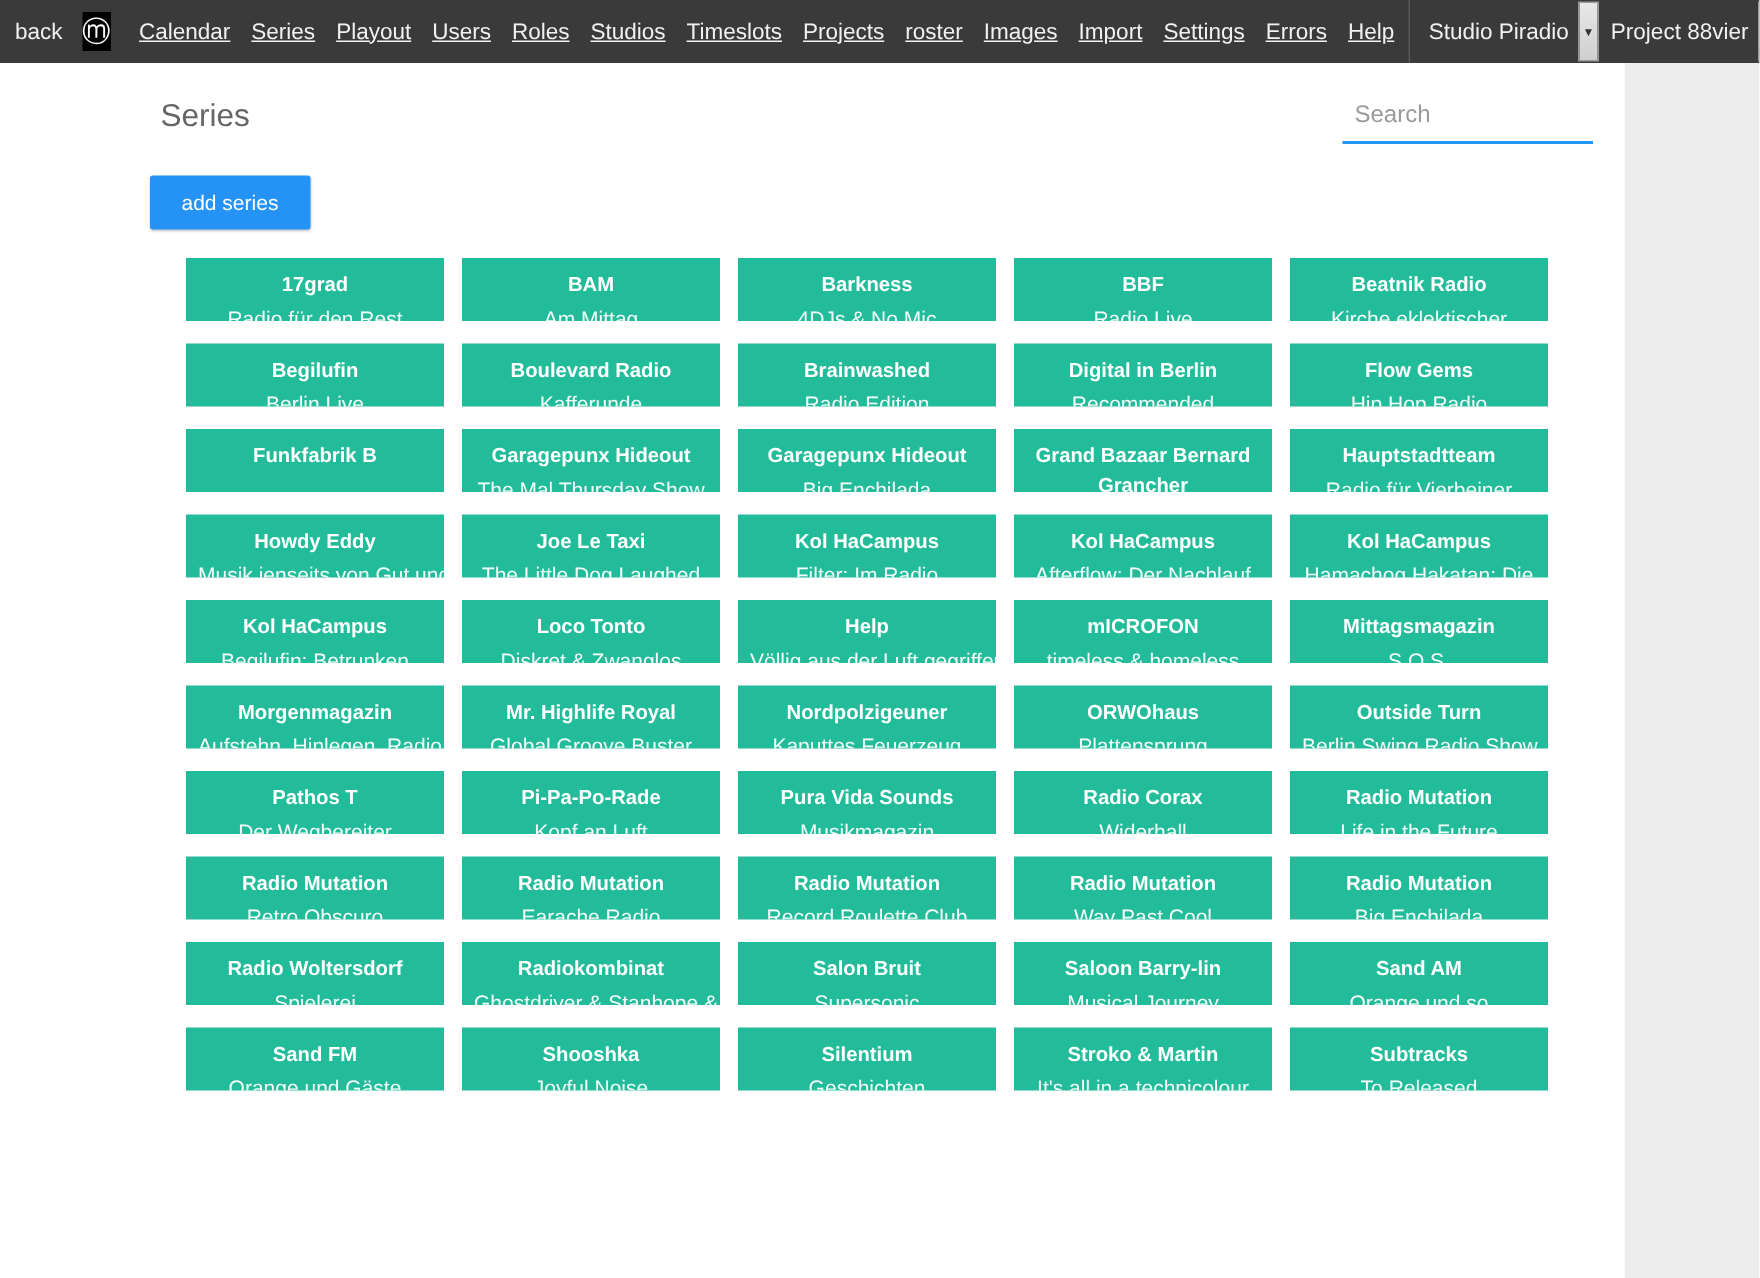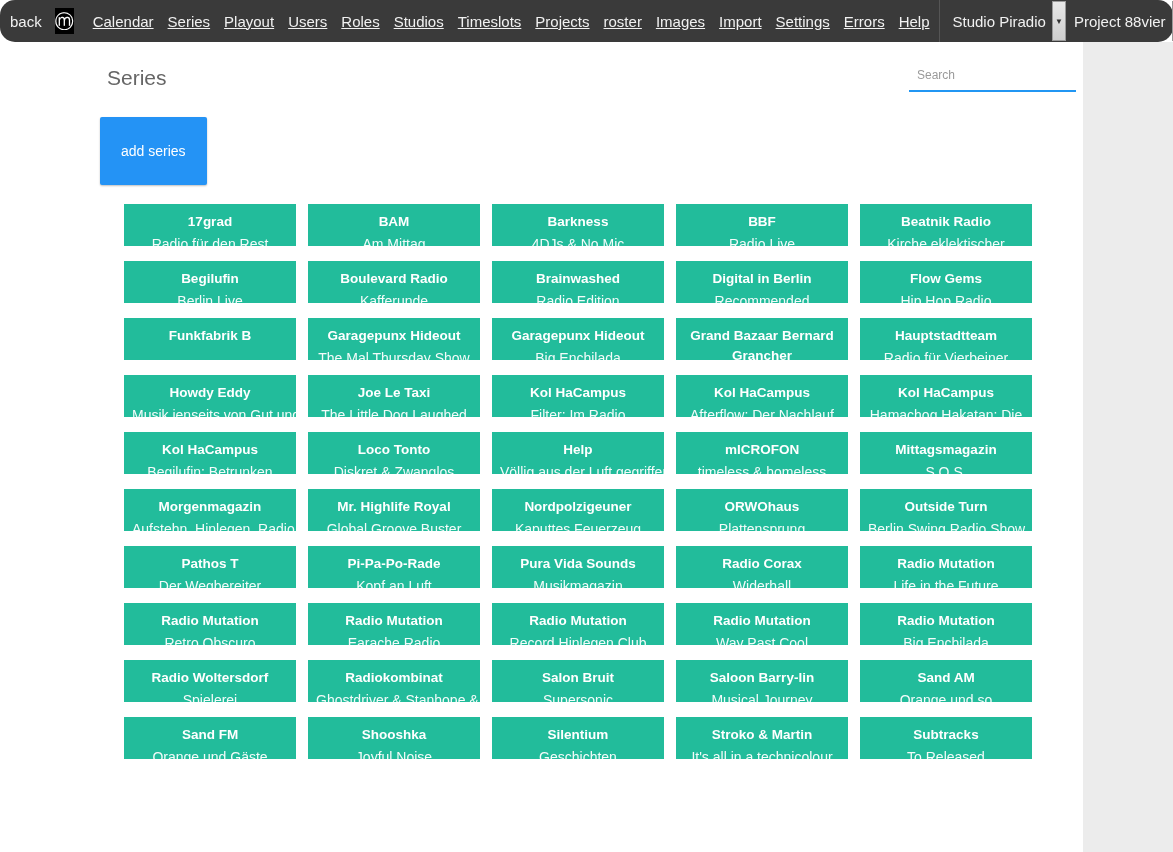--- a/index.html
+++ b/index.html
@@ -9,21 +9,21 @@
   *{box-sizing:border-box;}
   html,body{margin:0;padding:0;}
   body{
     width:1173px;height:852px;overflow:hidden;position:relative;
     background:#ffffff;font-family:"Liberation Sans","DejaVu Sans",sans-serif;
   }
   
   .navbar{
     position:absolute;top:0;left:0;width:1173px;height:42px;
     background:var(--navbar-bg);display:flex;align-items:center;
-    color:#f1f1f1;font-size:15px;white-space:nowrap;z-index:5;border-radius:15px;
+    color:#f1f1f1;font-size:15px;white-space:nowrap;z-index:5;
   }
   .nav-back{margin-left:10px;cursor:pointer;}
   .nav-logo{
     margin-left:13px;width:26px;height:26px;background:#000;color:#fff;
     display:flex;align-items:center;justify-content:center;font-size:19px;line-height:1;
     cursor:pointer;
   }
   .nav-items{display:flex;align-items:flex-end;margin-left:12px;text-decoration:underline;}
   .nav-item{padding:0 7px;cursor:pointer;}
   .nav-right{display:flex;align-items:center;margin-left:2px;height:100%;
@@ -40,27 +40,27 @@
     background:var(--page-gutter);
   }
   
   .content{position:absolute;top:42px;left:0;width:1083px;height:810px;background:#fff;}
   .page-title{
     margin:24px 0 0 107px;font-size:21px;font-weight:400;color:#666;
   }
   .search-wrap{position:absolute;top:20px;left:895px;width:167px;}
   .search-input{
     width:167px;border:none;border-bottom:2px solid var(--search-underline);
-    font-size:12px;color:#444;padding:6px 8px 8px 8px;outline:none;
-    font-family:"Liberation Sans","DejaVu Sans",sans-serif;background:transparent;margin-left:14px;
+    font-size:16px;color:#444;padding:6px 8px 8px 8px;outline:none;
+    font-family:"Liberation Sans","DejaVu Sans",sans-serif;background:transparent;
   }
   .search-input::placeholder{color:#9a9a9a;}
   .add-btn{
     display:inline-block;margin:27px 0 0 100px;border:none;border-radius:2px;
-    background:var(--button-blue);color:#fff;font-size:14px;padding:26px 21px;
+    background:var(--button-blue);color:#fff;font-size:14px;padding:10px 21px;
     cursor:pointer;box-shadow:0 1px 2px rgba(0,0,0,.25);
     font-family:"Liberation Sans","DejaVu Sans",sans-serif;
   }
   
   .grid{
     margin:19px 0 0 124px;display:grid;
     grid-template-columns:repeat(5,172px);gap:15px 12px;
   }
   .card{
     height:42px;background:var(--card-teal);color:#fff;text-align:center;
@@ -254,21 +254,21 @@
       <div class="card">
     <div class="card-title">Radio Mutation</div>
     <div class="card-sub">Retro Obscuro</div>
   </div>
       <div class="card">
     <div class="card-title">Radio Mutation</div>
     <div class="card-sub">Earache Radio</div>
   </div>
       <div class="card">
     <div class="card-title">Radio Mutation</div>
-    <div class="card-sub">Record Hinlegen Club</div>
+    <div class="card-sub">Record Roulette Club</div>
   </div>
       <div class="card">
     <div class="card-title">Radio Mutation</div>
     <div class="card-sub">Way Past Cool</div>
   </div>
       <div class="card">
     <div class="card-title">Radio Mutation</div>
     <div class="card-sub">Big Enchilada</div>
   </div>
       <div class="card">

